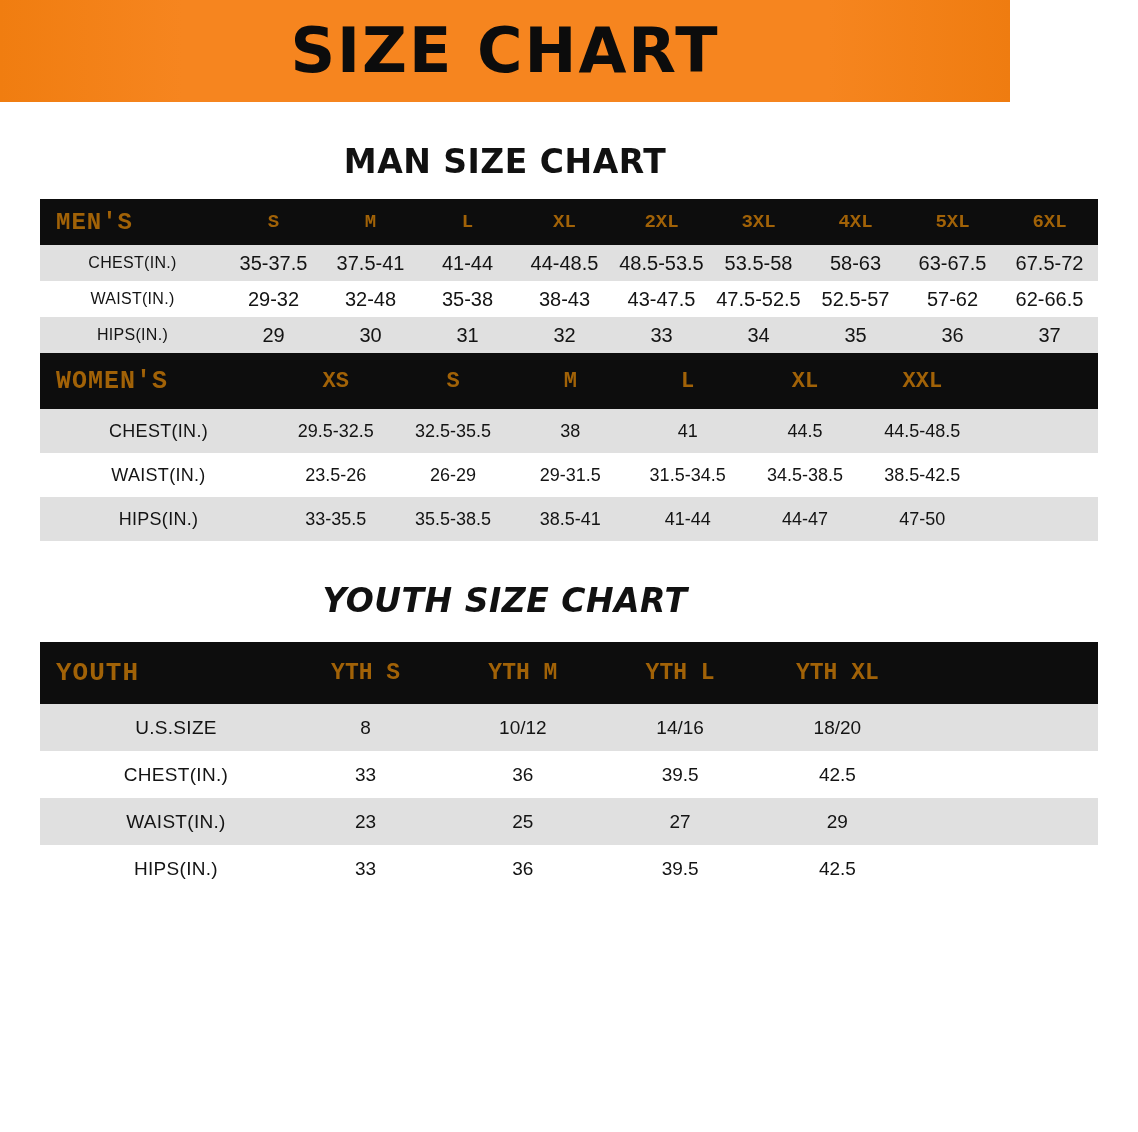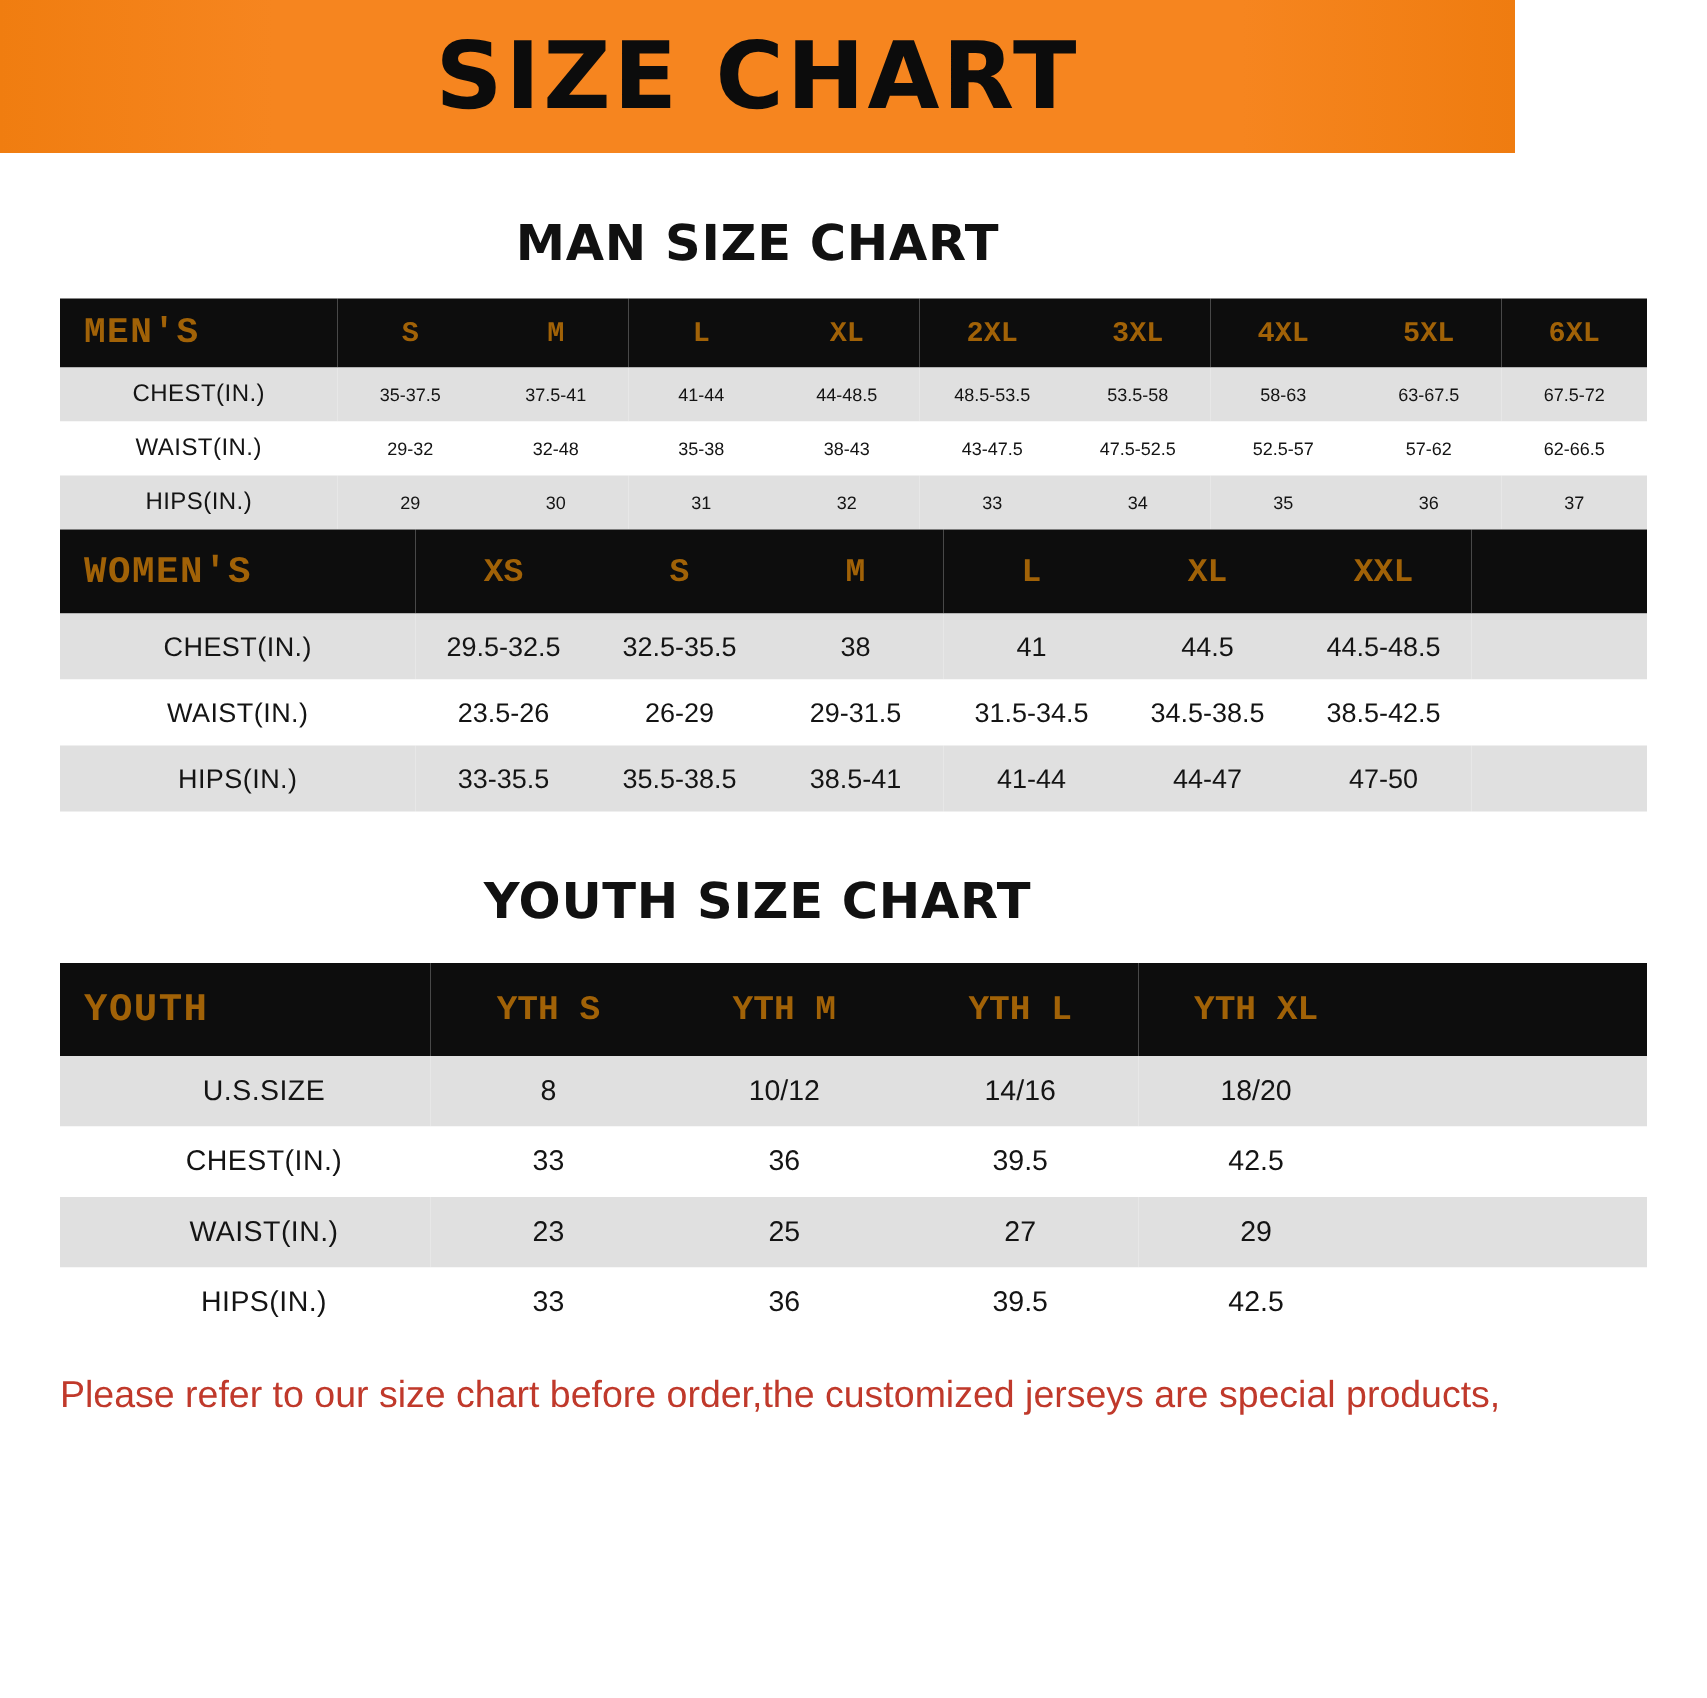--- a/index.html
+++ b/index.html
@@ -46,21 +46,21 @@
   
   .section-title {
     text-align: center;
     font-family: "DejaVu Sans", sans-serif;
     font-weight: bold;
     color: #111111;
     letter-spacing: 0.5px;
   }
   .st-man    { font-size: 33px; margin-top: 40px; margin-bottom: 18px; }
   .st-women  { font-size: 33px; margin-top: 33px; margin-bottom: 20px; }
-  .st-youth  { font-size: 33px; margin-top: 40px; margin-bottom: 22px; }
+  .st-youth  { font-size: 33px; margin-top: 40px; margin-bottom: 22px; font-style: italic; }
 
   
   .table-wrap {
     margin: 0 40px;
   }
   table {
     width: 1058px;
     border-collapse: collapse;
     table-layout: fixed;
   }
@@ -84,21 +84,21 @@
   td.row-label {
     text-align: center;
     color: #141414;
   }
   tr.shade td { background: #e0e0e0; }
   tr.plain td { background: #ffffff; }
 
   
   #men-table thead th { height: 44px; font-size: 19px; }
   #men-table th.head-label { font-size: 24px; }
-  #men-table tbody td { height: 34px; font-size: 12px; }
+  #men-table tbody td { height: 34px; font-size: 20px; }
   #men-table td.row-label { font-size: 16px; letter-spacing: 0.3px; }
 
   
   #women-table thead th { height: 54px; font-size: 22px; }
   #women-table th.head-label { font-size: 25px; }
   #women-table tbody td { height: 42px; font-size: 18px; }
   #women-table td.row-label { font-size: 18px; letter-spacing: 0.3px; }
 
   
   #youth-table thead th { height: 60px; font-size: 23px; }
@@ -277,16 +277,15 @@
           <td>36</td>
           <td>39.5</td>
           <td>42.5</td>
           <td></td>
         </tr>
       </tbody>
     </table>
   </div>
 
   <div class="note">
-    <div>Please refer to our size chart before order,the customized jerseys are special products,</div>
   </div>
 
 </div>
 
 </body></html>

